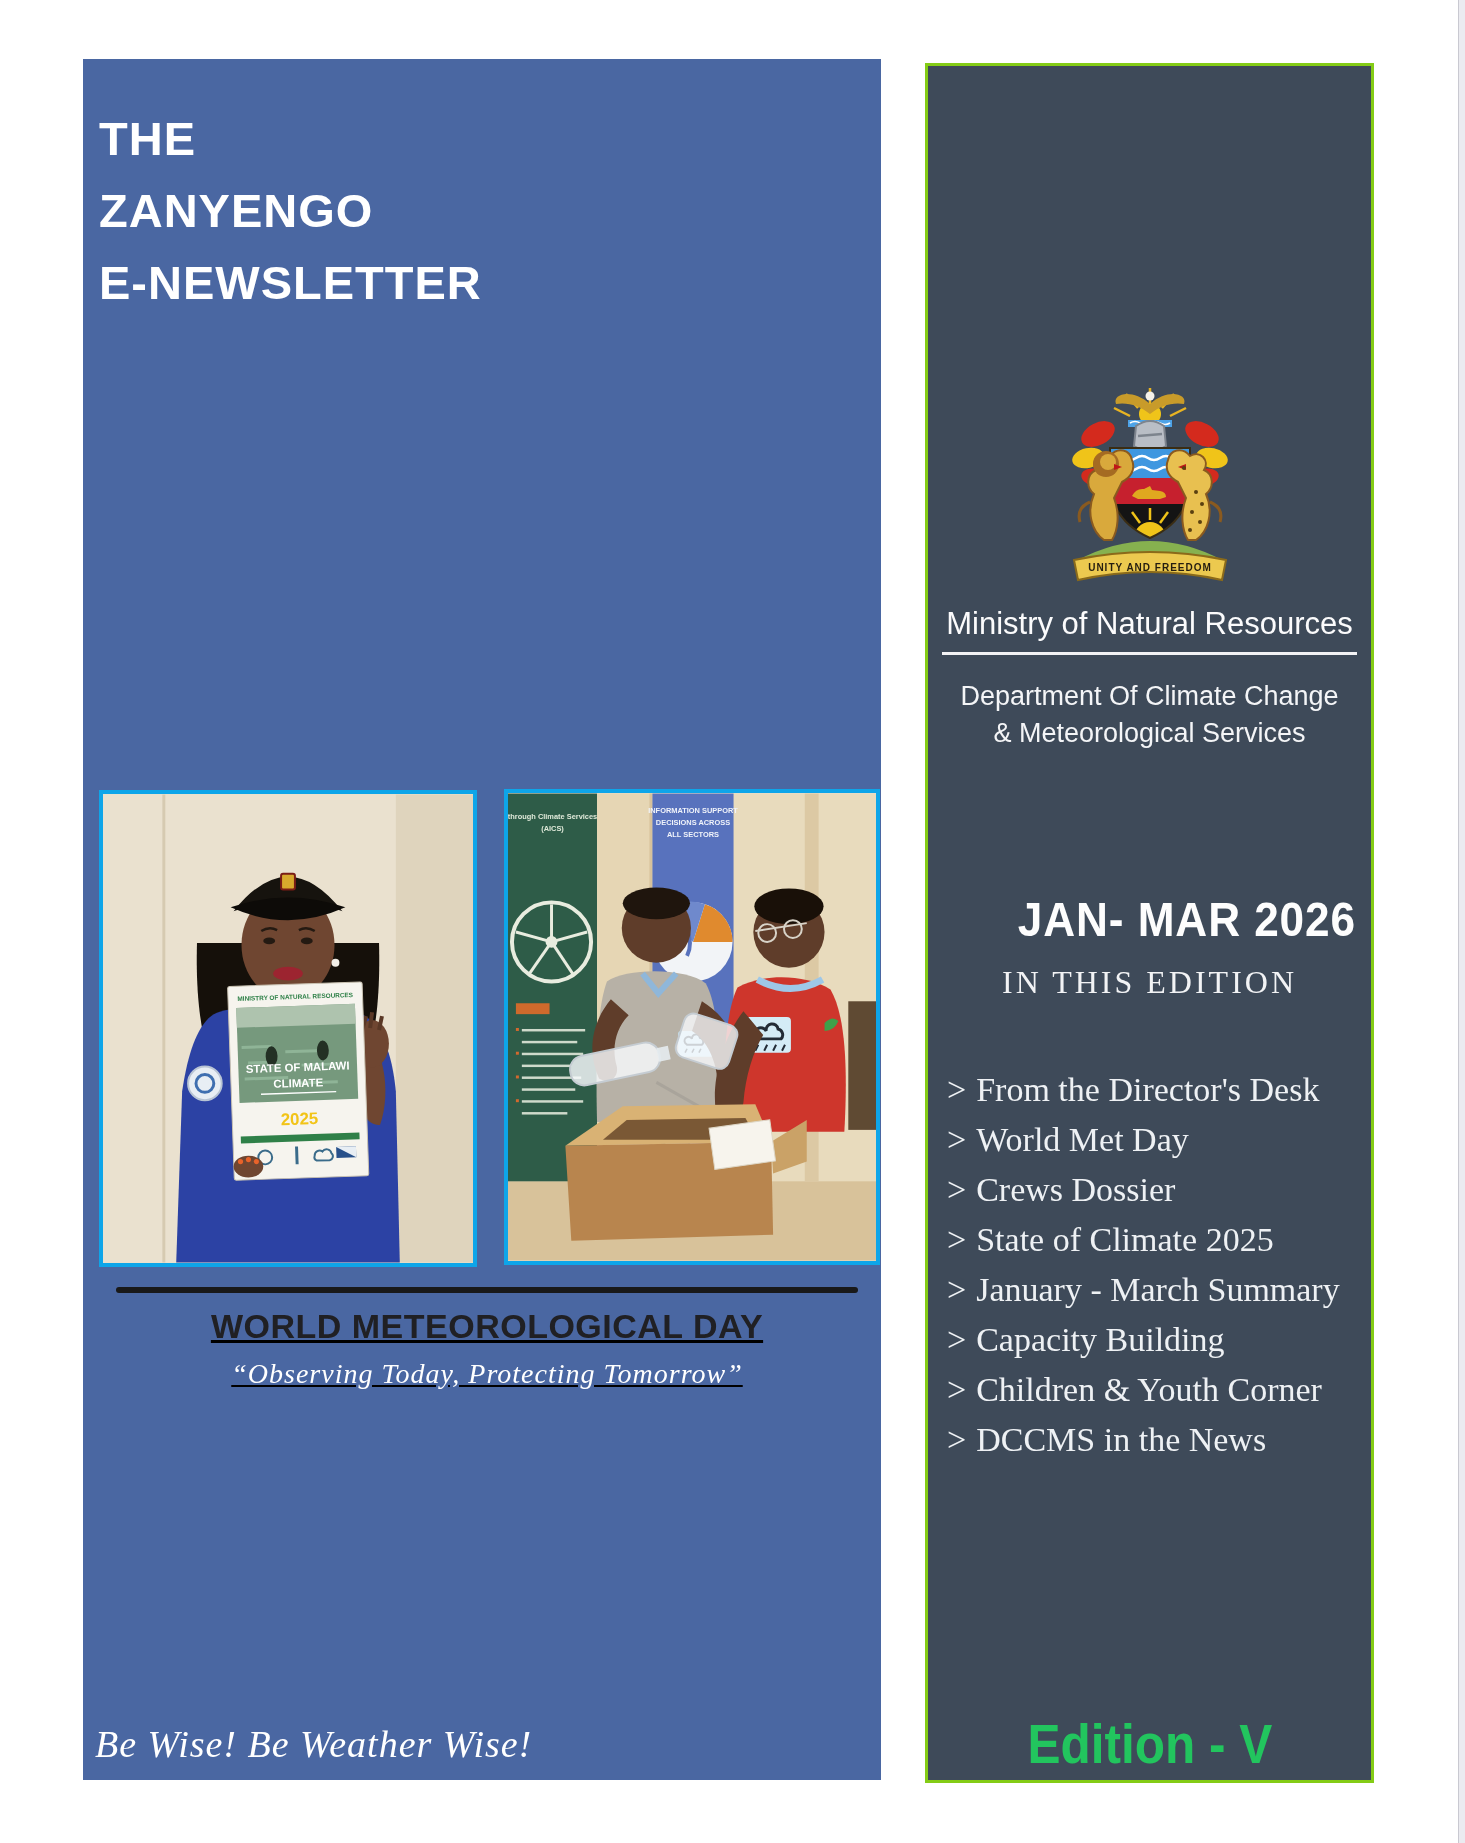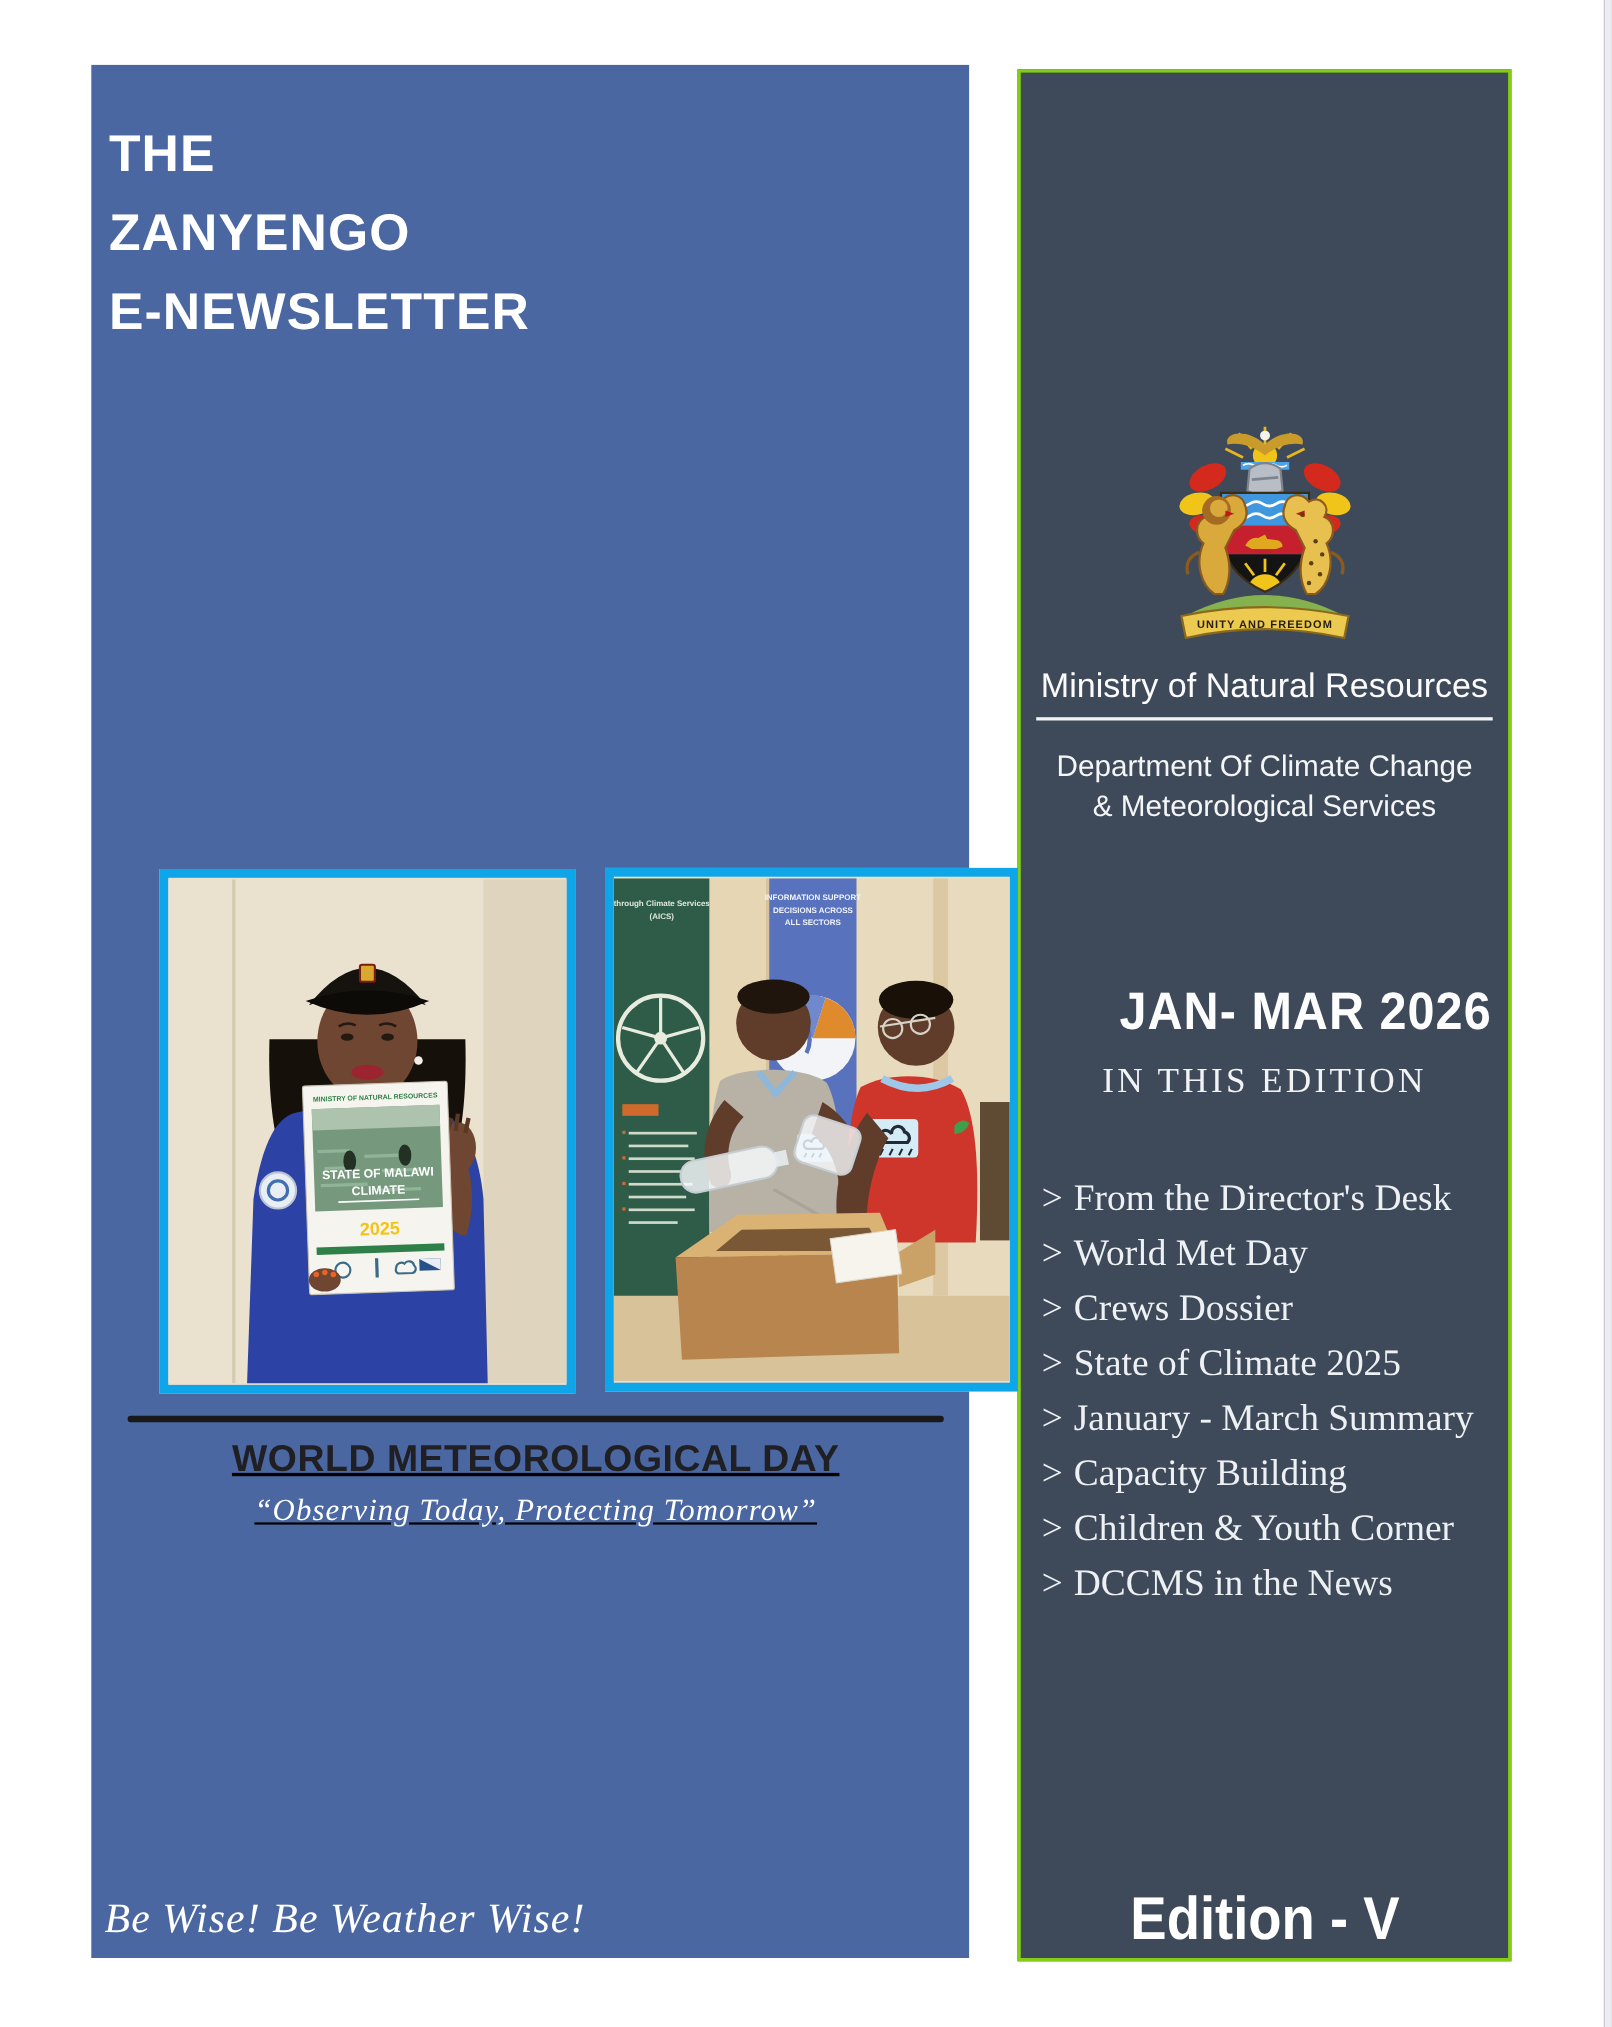--- a/index.html
+++ b/index.html
@@ -4,21 +4,21 @@
 <style>
   html,body{margin:0;padding:0;background:#ffffff;}
   .page{position:relative;width:1465px;height:1843px;background:#ffffff;overflow:hidden;
         font-family:"Liberation Sans",sans-serif;}
   .edge-strip{position:absolute;right:0;top:0;width:6px;height:100%;background:#ebebf0;border-left:1px solid #c9c9d1;}
 
   
   .blue-panel{position:absolute;left:83px;top:59px;width:798px;height:1721px;background:#4a67a2;}
   .main-title{position:absolute;left:16px;top:44px;color:#ffffff;font-weight:bold;
               font-size:47px;line-height:72px;letter-spacing:1px;}
-  .photo{position:absolute;border:8px solid #0ea5e9;background:#e9e0cd;box-sizing:border-box;margin-left:46px;}
+  .photo{position:absolute;border:4px solid #0ea5e9;background:#e9e0cd;box-sizing:border-box;}
   .photo-left{left:16px;top:731px;width:378px;height:477px;}
   .photo-right{left:421px;top:730px;width:376px;height:476px;}
   .photo svg{display:block;width:100%;height:100%;}
   .rule{position:absolute;left:33px;top:1228px;width:742px;height:6px;background:#191919;border-radius:3px;}
   .caption-wrap{position:absolute;left:33px;top:1248px;width:742px;text-align:center;text-decoration:underline;}
   .caption-title{font-size:34px;font-weight:800;color:#202024;letter-spacing:0.5px;}
   .caption-quote{margin-top:12px;font-family:"Liberation Serif",serif;font-style:italic;
                  font-size:28px;color:#ffffff;letter-spacing:1px;}
   .slogan{position:absolute;left:12px;bottom:14px;font-family:"Liberation Serif",serif;
           font-style:italic;font-size:38px;color:#ffffff;letter-spacing:1px;}
@@ -33,21 +33,21 @@
   .period{position:absolute;left:0;top:826px;width:100%;text-align:right;font-size:48px;font-weight:bold;
           color:#fdfdfd;letter-spacing:1px;}
   .period span{display:inline-block;transform:scaleX(0.92);transform-origin:center;}
   .edition-heading{position:absolute;left:0;top:898px;width:100%;text-align:center;
           font-family:"Liberation Serif",serif;font-size:32px;letter-spacing:3px;color:#f2f3f5;}
   .toc{position:absolute;left:19px;top:999px;right:6px;font-family:"Liberation Serif",serif;
        font-size:34px;color:#eef1f4;}
   .toc-item{height:50px;line-height:50px;white-space:nowrap;}
   .toc-item .prefix{margin-right:10px;}
   .edition-v{position:absolute;left:0;top:1646px;width:100%;text-align:center;font-size:55px;
-             font-weight:bold;color:#ffffff;}
+             font-weight:bold;color:#22c55e;}
   .edition-v span{display:inline-block;transform:scaleX(0.9);transform-origin:center;}
 </style>
 </head>
 <body>
 
 <div class="page">
 
   <div class="blue-panel">
 
     <div class="main-title">

